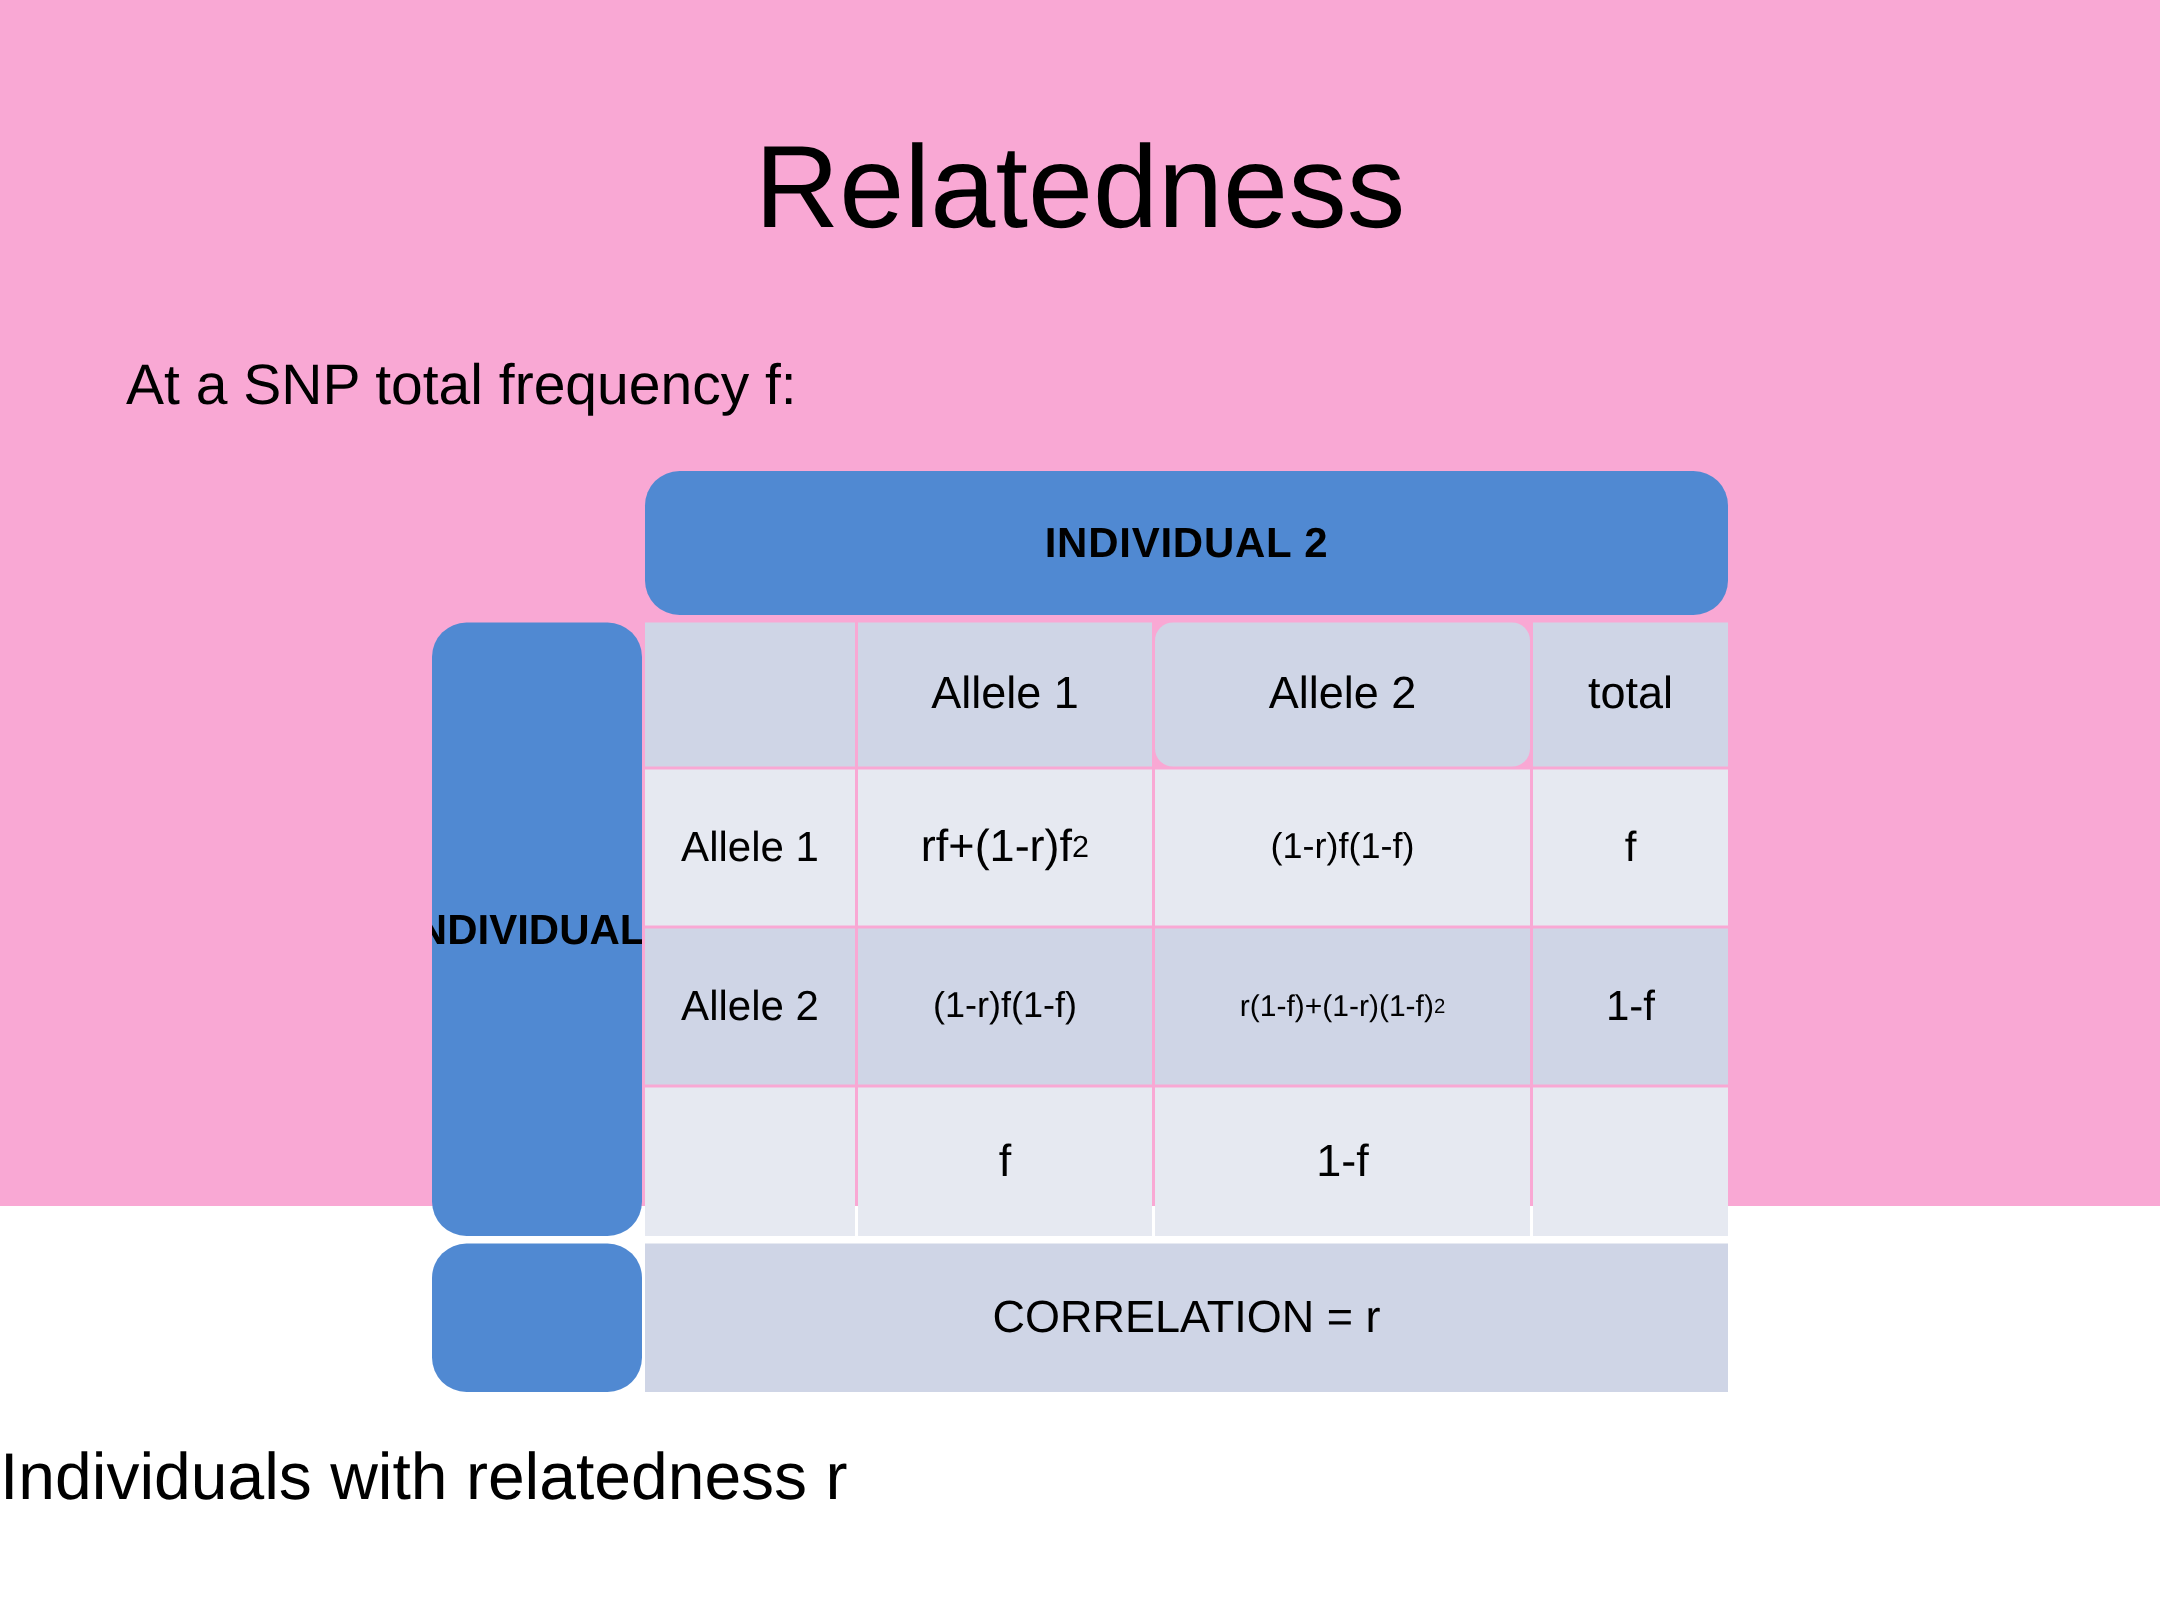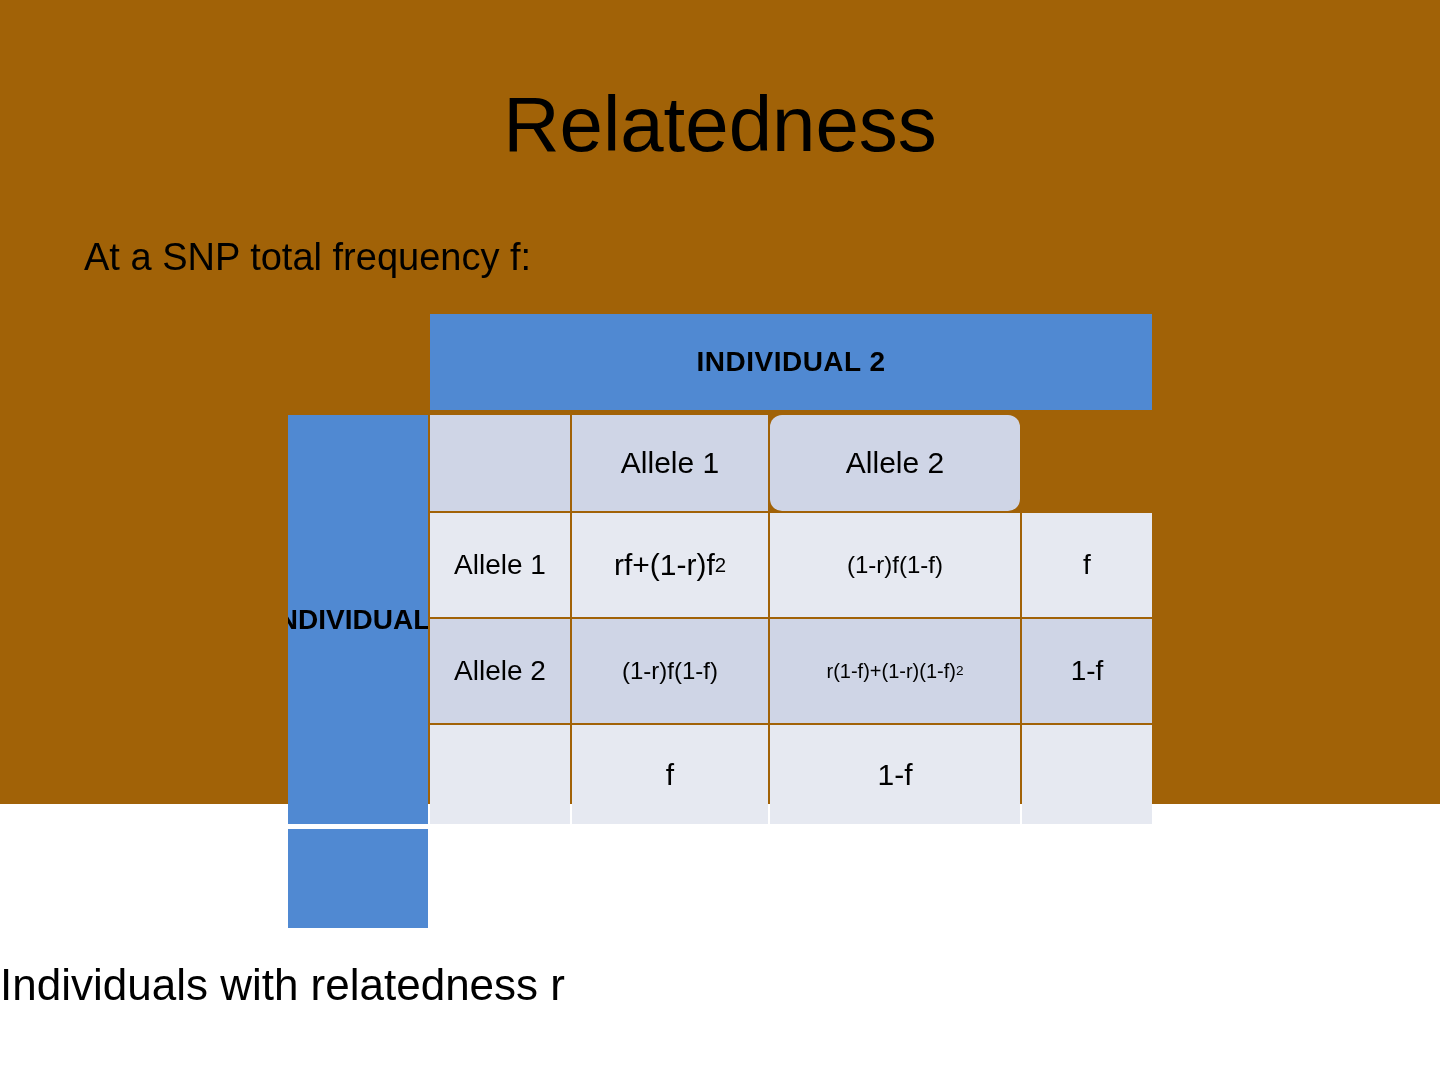--- a/index.html
+++ b/index.html
@@ -13,21 +13,21 @@
     font-family: "Liberation Sans", sans-serif;
     color: #000000;
     position: relative;
     overflow: hidden;
   }
 
   .slide {
     position: relative;
     width: 1440px;
     height: 804px;
-    background: #a16207;
+    background: #f9a8d4;
   }
 
   
   .slide-title {
     position: absolute;
     left: 0;
     top: 78px;
     width: 1440px;
     text-align: center;
     font-size: 78px;
@@ -78,21 +78,21 @@
     box-sizing: border-box;
     display: flex;
     align-items: center;
     justify-content: center;
     text-align: center;
     padding: 2px 6px;
     overflow: hidden;
   }
 
   
-  .c-blue   { background: #5089D2; }
+  .c-blue   { background: #5089D2; border-radius: 23px; }
   .c-band-d { background: #CFD5E6; }  
   .c-band-l { background: #E6E9F1; }  
 
   
   .banner {
     left: 142px;
     top: 0px;
     width: 722px;
     height: 96px;
     font-size: 28px;
@@ -176,20 +176,21 @@
       <span>INDIVI</span>
       <span>DUAL</span>
       <span>1</span>
     </div>
 
     <div class="cell c-blue corner-blue"></div>
 
     <div class="cell c-band-d h-blank"></div>
     <div class="cell c-band-d h-a1">Allele 1</div>
     <div class="cell c-band-d h-a2">Allele 2</div>
+    <div class="cell c-band-d h-total">total</div>
 
     <div class="cell c-band-l r1-lbl">
       <span>Allele</span>&nbsp;<span>1</span>
     </div>
     <div class="cell c-band-l r1-c1">
       <span>rf+(1-r)f</span>
         <sup>2</sup>
     </div>
     <div class="cell c-band-l r1-c2">(1-r)f(1-f)</div>
     <div class="cell c-band-l r1-c3">f</div>
@@ -202,18 +203,19 @@
       <span>r(1-f)+(1-r)(1-f)</span>
         <sup>2</sup>
     </div>
     <div class="cell c-band-d r2-c3">1-f</div>
 
     <div class="cell c-band-l r3-lbl"></div>
     <div class="cell c-band-l r3-c1">f</div>
     <div class="cell c-band-l r3-c2">1-f</div>
     <div class="cell c-band-l r3-c3"></div>
 
+    <div class="cell c-band-d corr">CORRELATION = r</div>
 
   </div>
 
   <div class="caption">Individuals with relatedness r</div>
 
 </div>
 
 </body></html>

